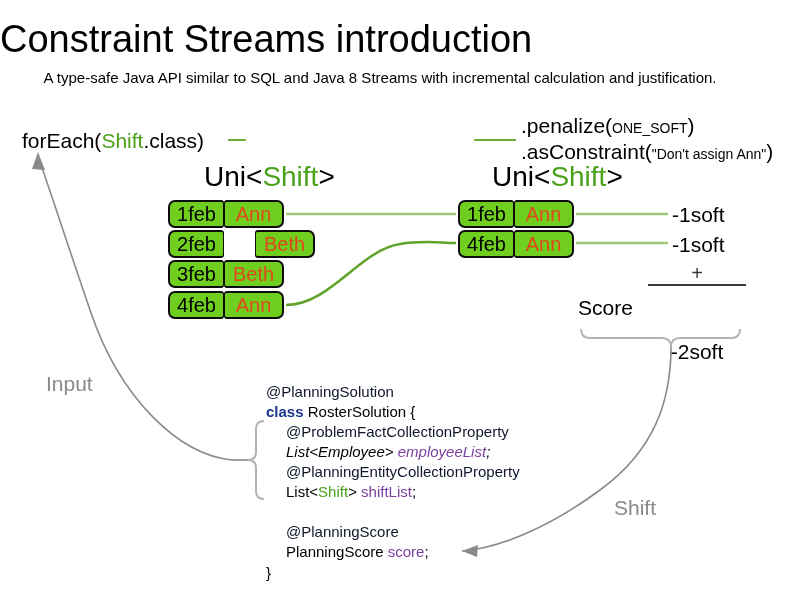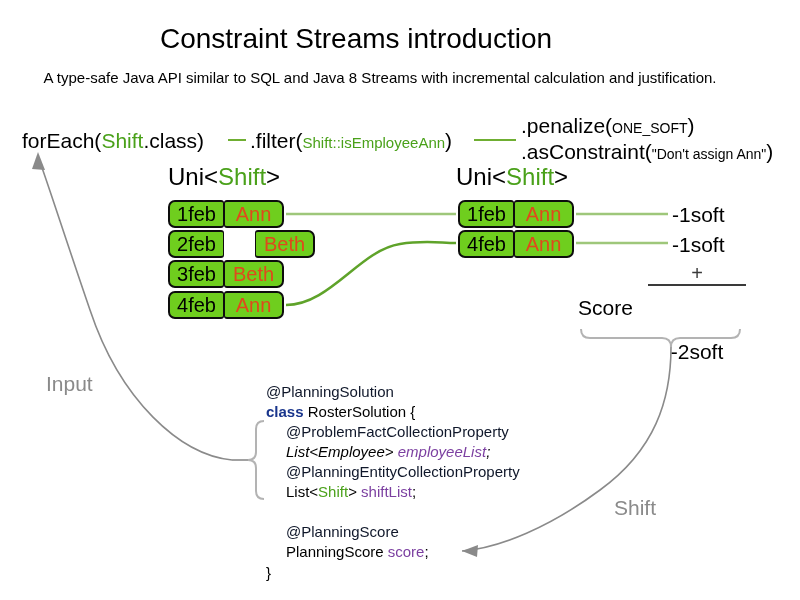--- a/index.html
+++ b/index.html
@@ -27,22 +27,22 @@
     width: 800px;
     height: 600px;
     pointer-events: none;
   }
   .abs { position: absolute; white-space: nowrap; }
 
   
   #page-title {
     left: 0; top: 16px;
     width: 712px;
-    text-align: center;
-    font-size: 28px;
+    text-align: left;
+    font-size: 38px;
     line-height: 46px;
     letter-spacing: 0px;
   }
   #page-subtitle {
     left: 0; top: 68px;
     width: 760px;
     text-align: center;
     font-size: 15px;
     line-height: 20px;
   }
@@ -56,22 +56,23 @@
   #pipe-filter  { left: 250px; top: 128px; }
   #pipe-penalize     { left: 521px; top: 113px; }
   #pipe-asconstraint { left: 521px; top: 139px; }
 
   .green { color: #4aa11a; }
   .small-inner { font-size: 15px; }
   .tiny-caps { font-size: 14px; margin-top: 45px; }
 
   
   .uni-label {
-    font-size: 24px;
-    line-height: 24px;
+    font-size: 28px;
+    line-height: 24px;
+    margin-left: 36px;
   }
   #uni-left  { left: 168px; top: 165px; }
   #uni-right { left: 456px; top: 165px; }
 
   
   .chip {
     position: absolute;
     display: flex;
     align-items: stretch;
     height: 28px;
@@ -189,23 +190,20 @@
     <polygon points="38,152 45,170 32,169" fill="#8a8a8a"></polygon>
   </svg>
 
   <div class="abs" id="page-title">Constraint Streams introduction</div>
   <div class="abs" id="page-subtitle">A type-safe Java API similar to SQL and Java 8 Streams with incremental calculation and justification.</div>
 
   <div class="abs pipe" id="pipe-foreach">
     <span>forEach(</span><span class="green">Shift</span><span>.class)</span>
   </div>
 
-  <div class="abs pipe" id="pipe-filter">
-    <span>.filter(</span><span class="green small-inner">Shift::isEmployeeAnn</span><span>)</span>
-  </div>
 
   <div class="abs pipe" id="pipe-penalize">
     <span>.penalize(</span><span class="tiny-caps">ONE_SOFT</span><span>)</span>
   </div>
 
   <div class="abs pipe" id="pipe-asconstraint">
     <span>.asConstraint(</span><span class="tiny-caps">"Don't assign Ann"</span><span>)</span>
   </div>
 
   <div class="abs uni-label" id="uni-left">

